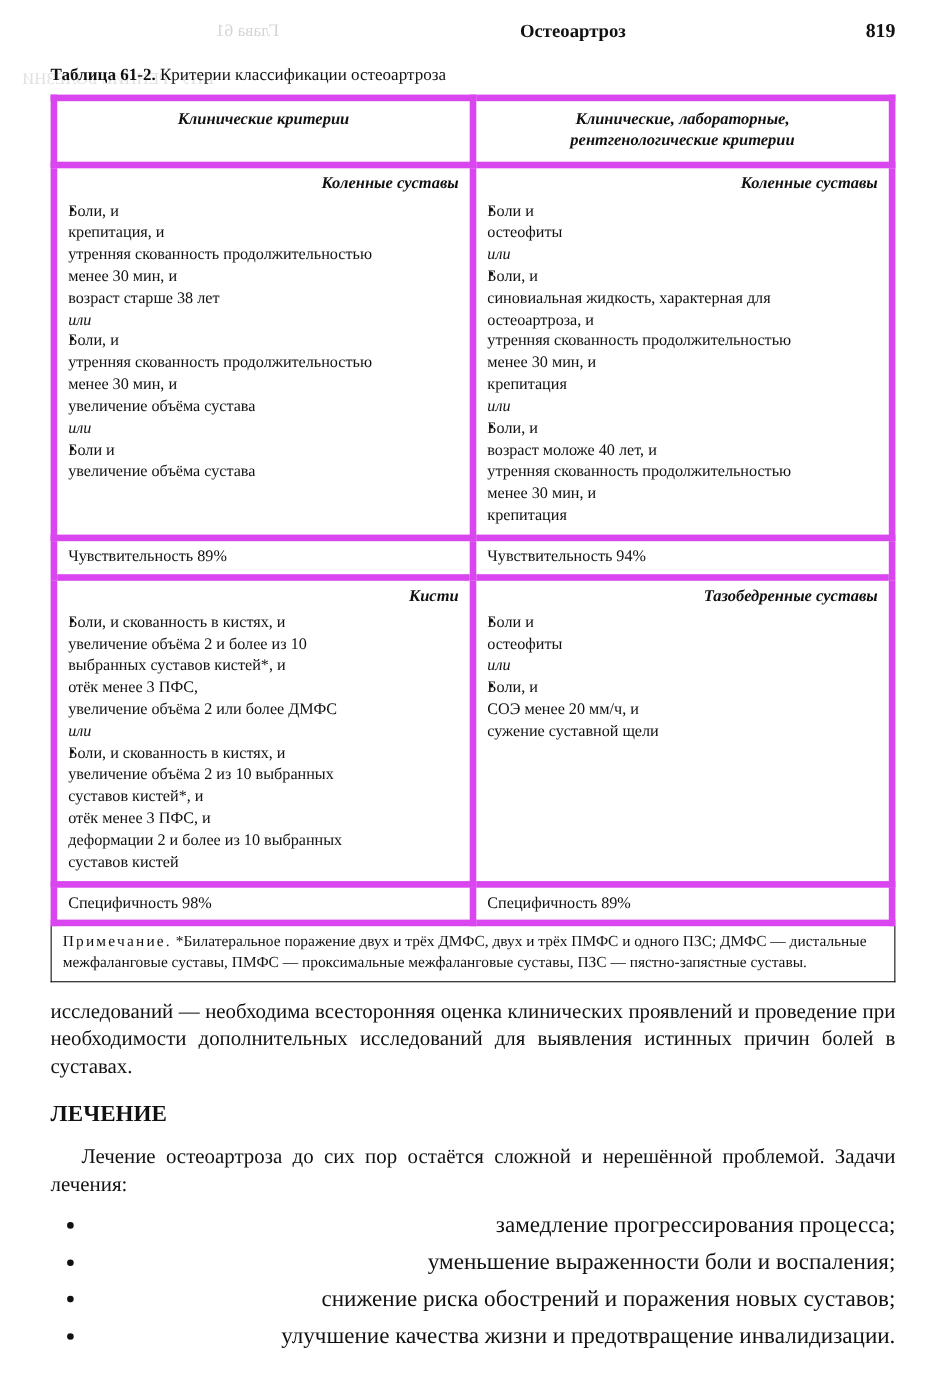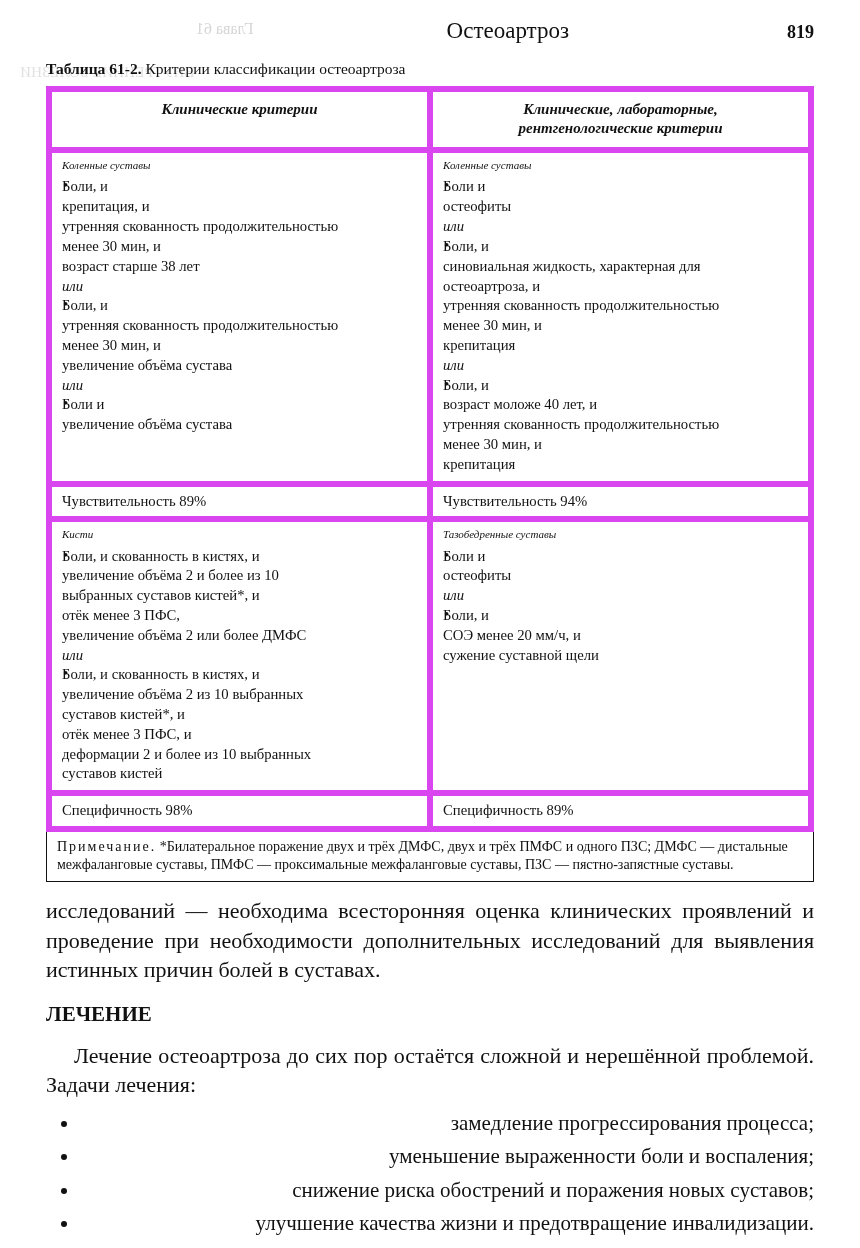--- a/index.html
+++ b/index.html
@@ -47,22 +47,22 @@
   }
   .running-head .chapter-left {
     position: absolute;
     left: 150px;
     top: 2px;
     font-size: 16px;
     color: rgba(60,60,60,0.22);
     transform: scaleX(-1);
   }
   .running-head .title {
-    font-size: 23px;
-    font-weight: normal;
+    font-size: 17px;
+    font-weight: bold;
   }
   .running-head .pageno {
     font-size: 18px;
     font-weight: bold;
     margin-left: 8px;
   }
   .table-caption {
     text-align: left;
     font-size: 15.5px;
     margin: 16px 0 8px 0;
@@ -86,24 +86,24 @@
     padding: 5px 10px 6px 10px;
   }
   table.crit th {
     font-weight: bold;
     font-style: italic;
     text-align: center;
     font-size: 15px;
     padding: 8px 10px 9px 10px;
   }
   .sub-head {
-    text-align: left;
+    text-align: right;
     font-style: italic;
-    font-weight: normal;
-    font-size: 11px;
+    font-weight: bold;
+    font-size: 15px;
     padding-bottom: 5px;
   }
   ul.crit-list {
     list-style: none;
     margin: 0;
     padding: 0;
   }
   ul.crit-list li {
     margin: 0 0 1px 0;
     padding: 0 0 0 0;
@@ -126,21 +126,21 @@
     border: 1px solid #111;
     border-top: none;
     font-size: 14px;
     line-height: 1.3;
     padding: 6px 10px 7px 10px;
     position: relative;
     z-index: 3;
   }
   .note .w { letter-spacing: 2px; }
   p.body {
-    font-size: 22px;
+    font-size: 19px;
     line-height: 1.33;
     margin: 14px 0 0 0;
     text-align: justify;
     position: relative;
     z-index: 3;
   }
   p.body.indent { text-indent: 28px; }
   h2.section {
     font-size: 21px;
     font-weight: bold;

